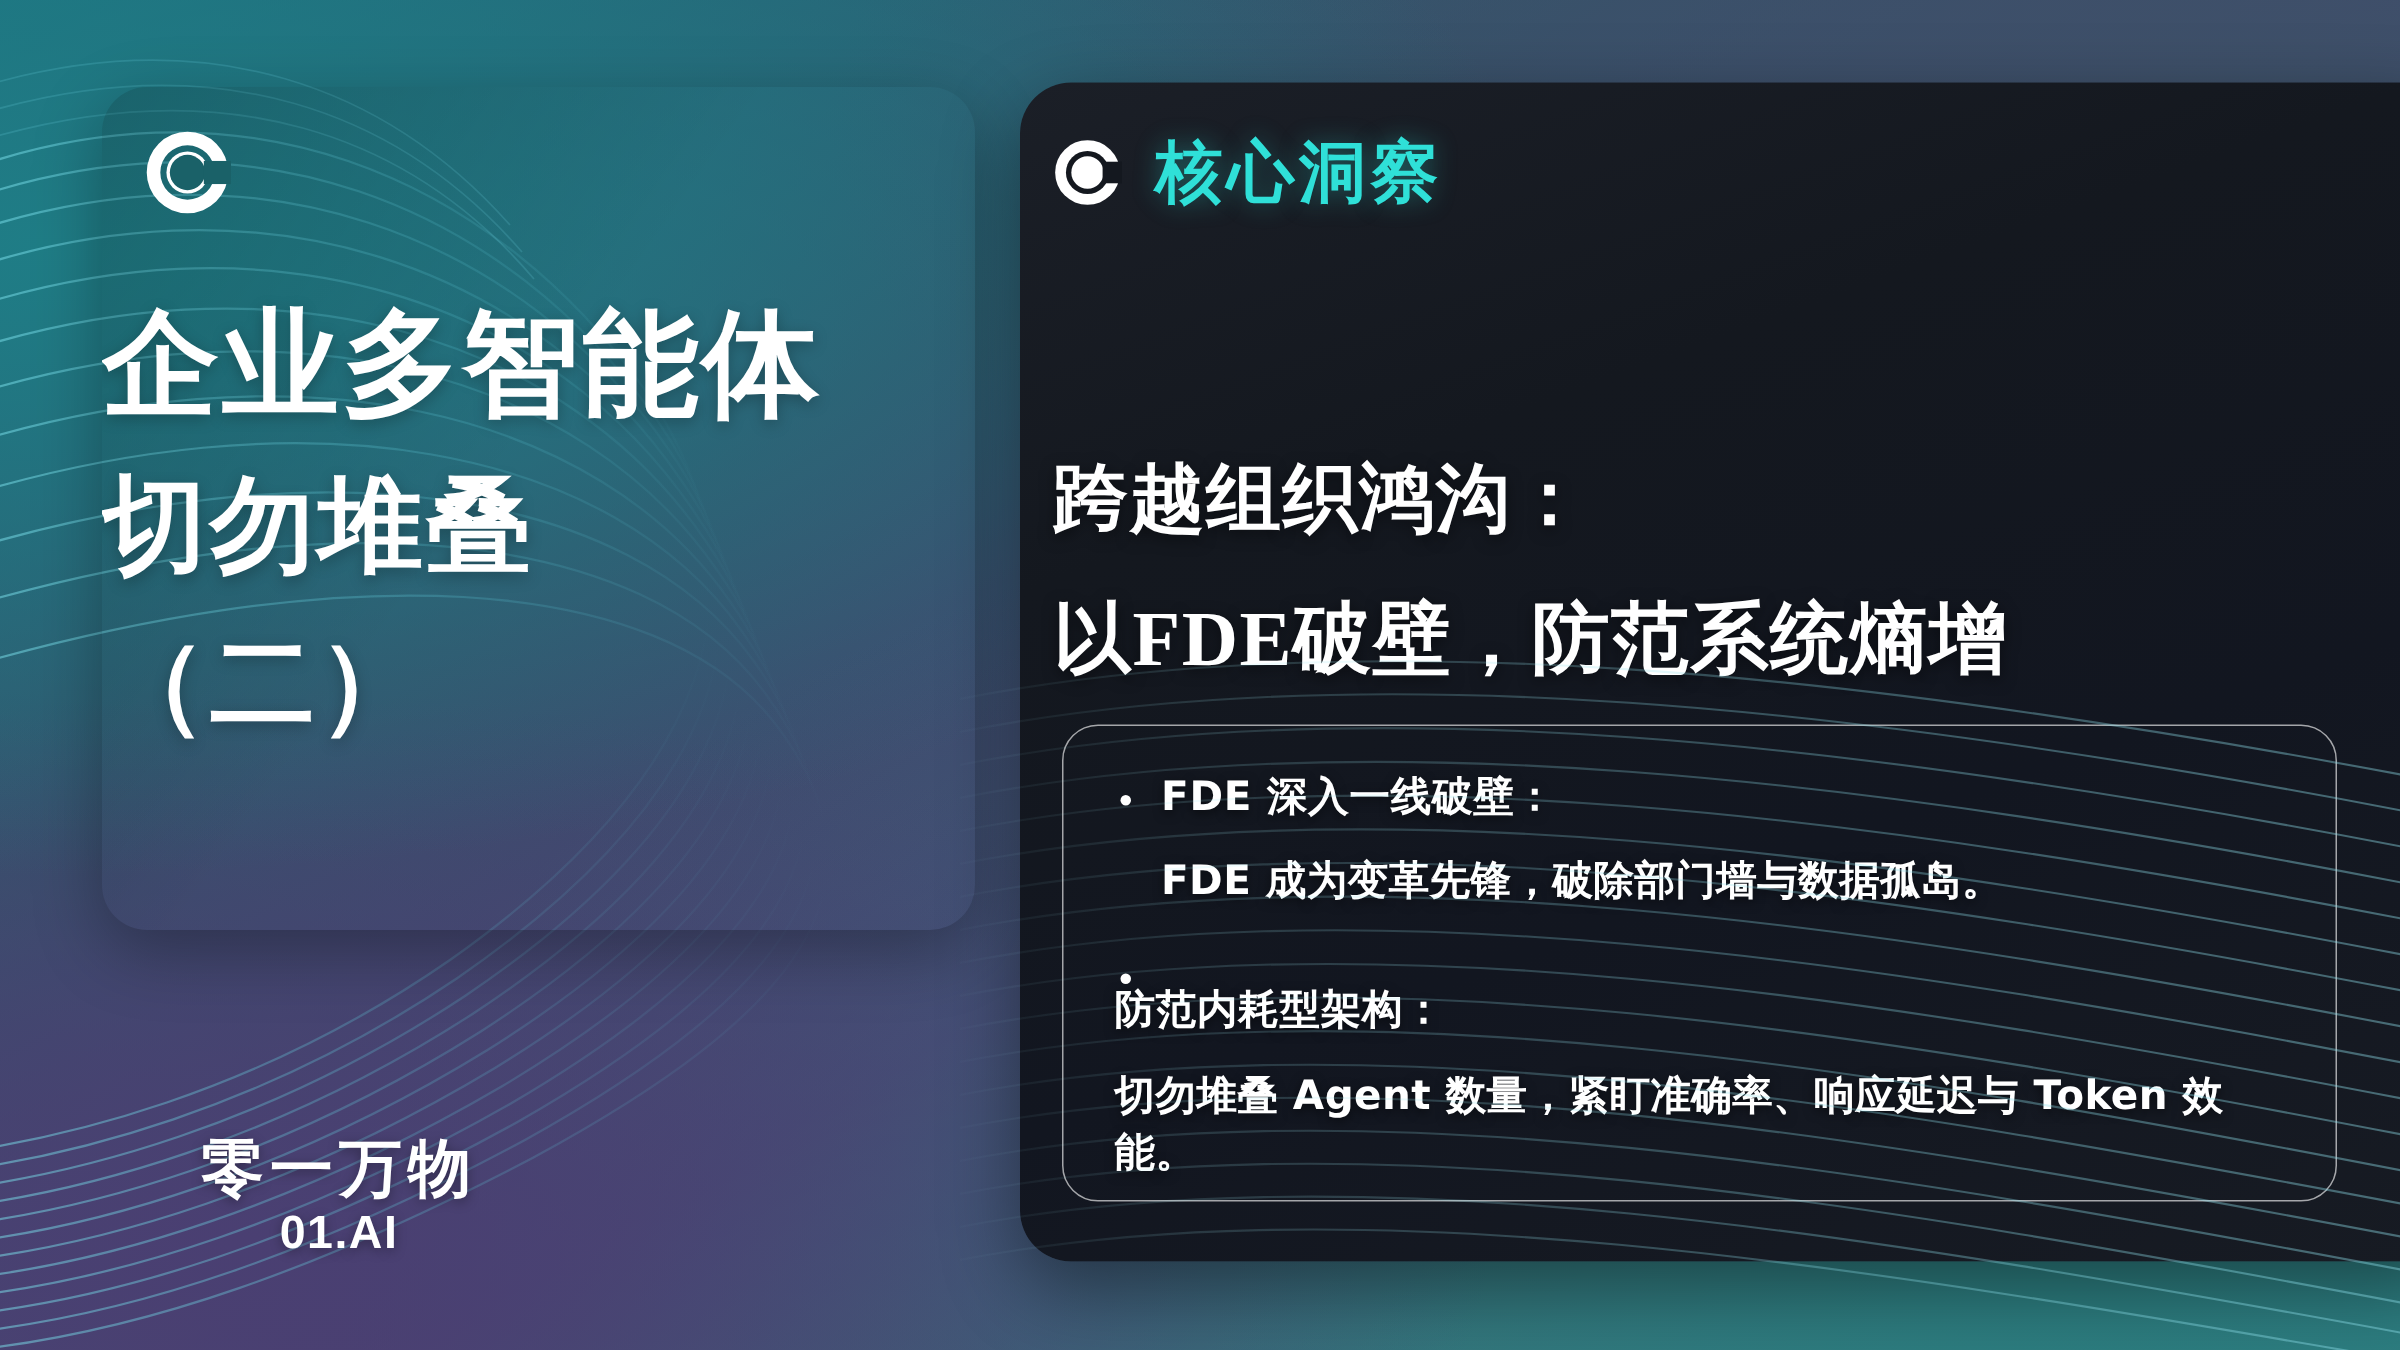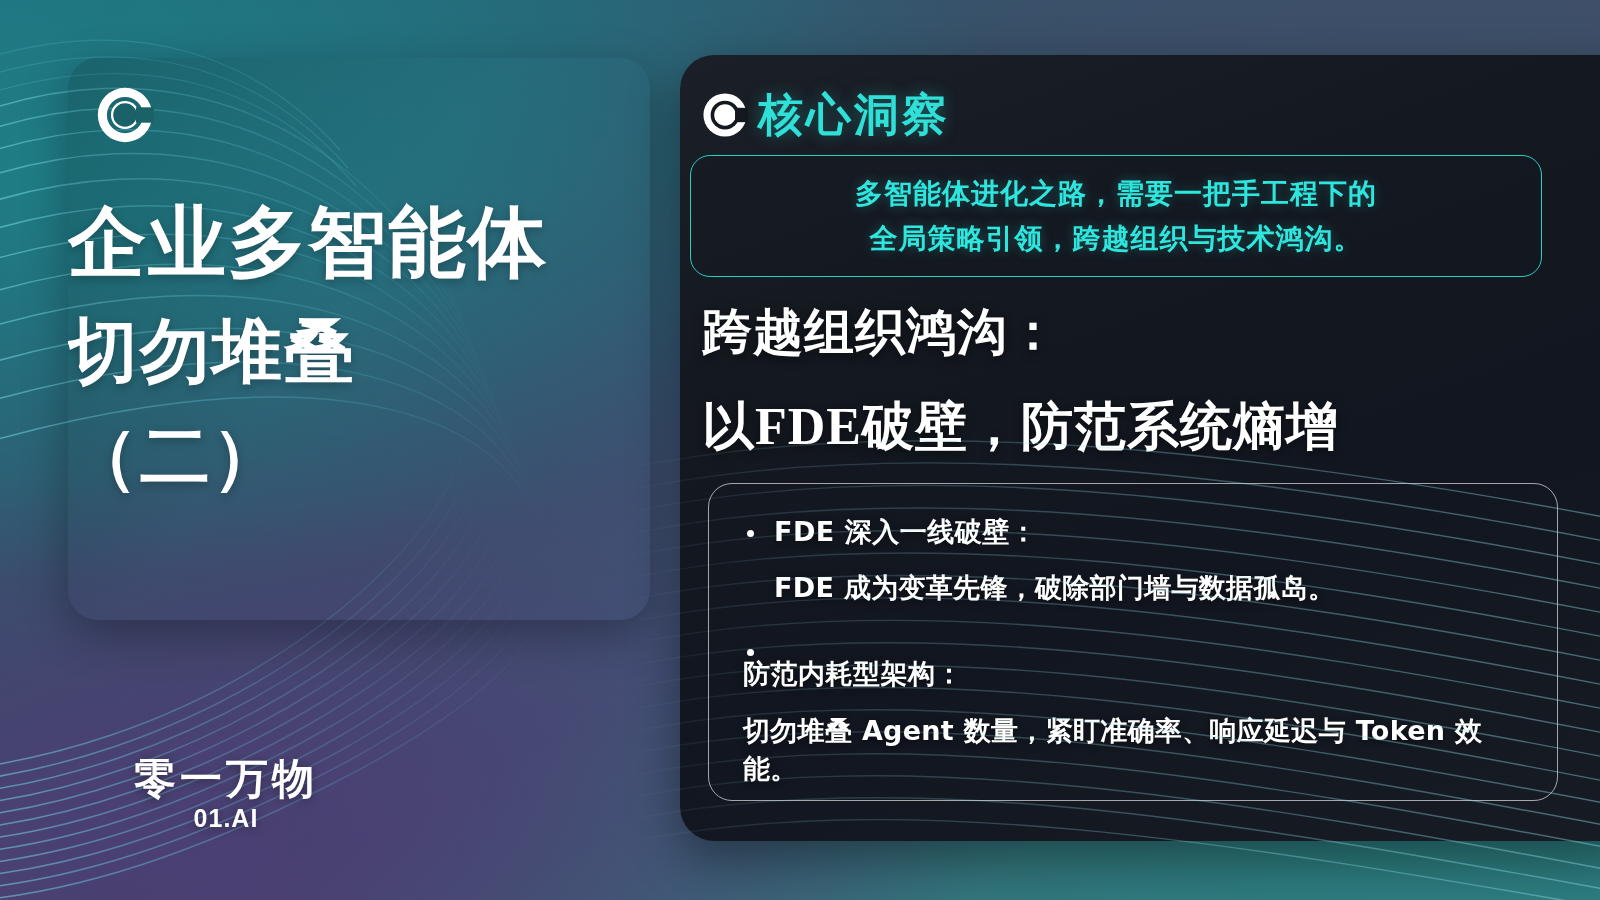--- a/index.html
+++ b/index.html
@@ -47,33 +47,33 @@
 
   
   #brand{position:absolute;left:96px;top:718px;width:260px;text-align:center;}
   #brand .brand-cn{
     font-size:42px;font-weight:700;color:#ffffff;letter-spacing:4px;line-height:1.12;
     font-family:"DejaVu Sans","Liberation Sans",sans-serif;
     text-shadow:0 2px 8px rgba(0,0,0,.35);
     margin-top:37px;
   }
   #brand .brand-en{
-    margin-top:2px;font-size:25px;font-weight:700;color:#ffffff;letter-spacing:1px;
+    margin-top:2px;font-size:31px;font-weight:700;color:#ffffff;letter-spacing:1px;
     text-shadow:0 2px 8px rgba(0,0,0,.35);
   }
 
   
   #right-panel{
     position:absolute;left:680px;top:55px;width:960px;height:786px;
     border-radius:34px 34px 34px 34px;
     background:linear-gradient(160deg,#1b1f27 0%, #14181f 30%, #121620 62%, #171b23 100%);
     box-shadow:0 18px 52px rgba(0,0,0,.42);
   }
   #panel-head{
-    position:absolute;left:22px;top:30px;display:flex;align-items:center;gap:10px;
+    position:absolute;left:22px;top:30px;display:flex;align-items:center;gap:22px;
   }
   #panel-head .head-text{
     font-family:"Liberation Serif","DejaVu Serif",serif;
     font-size:45px;font-weight:700;color:#2fe0d8;letter-spacing:3px;
     text-shadow:0 0 16px rgba(47,224,216,.35);
   }
 
   
   #quote-box{
     position:absolute;left:10px;top:100px;width:850px;height:120px;
@@ -202,26 +202,20 @@
     <div id="panel-head">
       <svg width="46" height="46" viewBox="0 0 64 64" aria-hidden="true">
         <circle cx="32" cy="32" r="30" fill="#ffffff"></circle>
         <circle cx="32" cy="32" r="20" fill="#14181f"></circle>
         <circle cx="32" cy="32" r="15" fill="#ffffff"></circle>
         <rect x="46" y="22" width="22" height="20" fill="#14181f"></rect>
       </svg>
       <div class="head-text">核心洞察</div>
     </div>
 
-    <div id="quote-box">
-      <div>
-        <div class="q-line">多智能体进化之路，需要一把手工程下的</div>
-        <div class="q-line">全局策略引领，跨越组织与技术鸿沟。</div>
-      </div>
-    </div>
 
     <div id="headings">
       <div class="h-line h1">跨越组织鸿沟：</div>
       <div class="h-line h2">以FDE破壁，防范系统熵增</div>
     </div>
 
     <div id="bullet-box">
       <div class="bullet-item">
         <span class="bullet-dot"></span>
         <div class="bullet-body">

